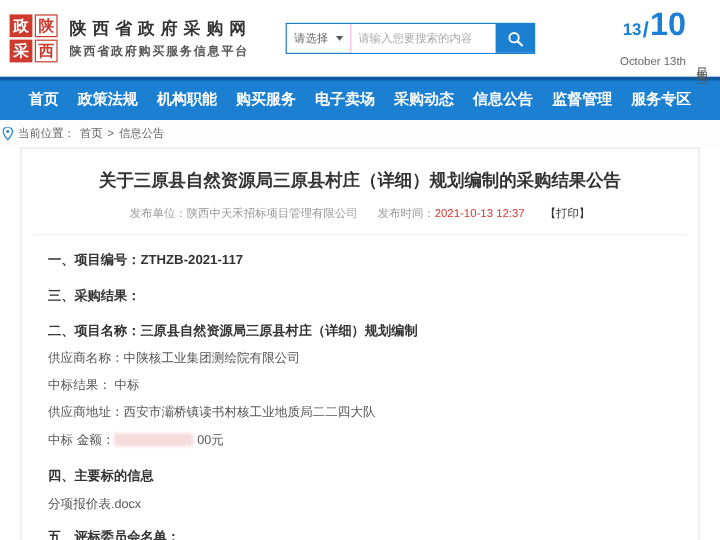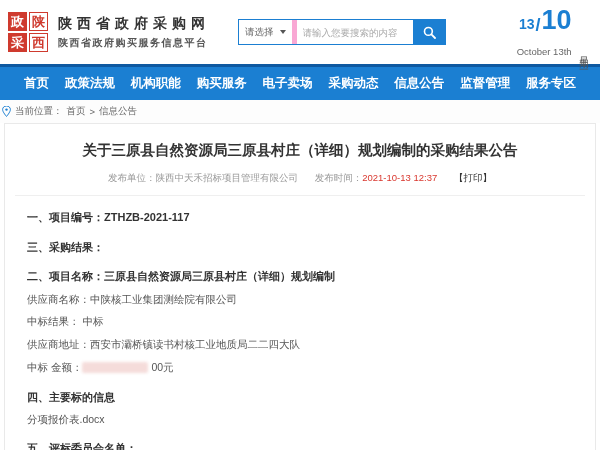--- a/index.html
+++ b/index.html
@@ -12,21 +12,21 @@
   .seal .tile { display:flex; align-items:center; justify-content:center; font-size:13px; font-weight:bold; }
   .seal .solid { background:#cf3a2e; color:#fff; }
   .seal .outline { background:#fff; color:#cf3a2e; border:1px solid #cf3a2e; }
   .site-titles { margin-left:10px; }
   .site-title { font-size:14px; font-weight:bold; color:#333; letter-spacing:5px; }
   .site-subtitle { font-size:10px; font-weight:bold; color:#555; letter-spacing:1.5px; margin-top:3px; }
 
   .search-group { display:flex; align-items:stretch; height:26px; width:208px; margin-left:28px;
     border:1px solid #1b7fd2; background:#fff; }
   .search-select { display:flex; align-items:center; gap:6px; padding:0 6px; font-size:9.5px; color:#666;
-    border-right:5px solid #f9a8d4; cursor:pointer; white-space:nowrap; }
+    border-right:1px solid #f9a8d4; cursor:pointer; white-space:nowrap; }
   .caret { width:0; height:0; border-left:3.5px solid transparent; border-right:3.5px solid transparent; border-top:4px solid #555; }
   .search-input { flex:1; border:none; outline:none; font-size:9.5px; padding:0 6px; color:#333; min-width:0;
     font-family:"Liberation Sans","DejaVu Sans",sans-serif; }
   .search-input::placeholder { color:#aaa; }
   .search-btn { width:32px; background:#1b7fd2; border:none; display:flex; align-items:center; justify-content:center; cursor:pointer; }
 
   .date-block { margin-left:auto; display:flex; align-items:flex-end; }
   .date-numbers-col { text-align:right; }
   .date-line { display:flex; align-items:flex-end; justify-content:flex-end; color:#1b7fd2; line-height:1; }
   .date-day { font-size:14px; font-weight:bold; padding-bottom:3px; }
@@ -38,21 +38,21 @@
   
   .nav { height:36px; background:#1b7fd2; border-top:3px solid #0e59a0; display:flex; align-items:center;
     justify-content:space-between; padding:0 24px; }
   .nav-item { color:#fff; font-size:12.5px; font-weight:bold; cursor:pointer; white-space:nowrap; }
 
   
   .breadcrumb { height:23px; display:flex; align-items:center; padding:0 2px; font-size:9.5px; color:#666; gap:4px; background:#fdfdfd; }
   .crumb-link { cursor:pointer; }
 
   
-  .card { margin:0 4px; border:1px solid #e9e9e9; border-bottom:none; background:#fff; height:327px; padding:0 22px; }
+  .card { margin:0 17px; border:1px solid #e9e9e9; border-bottom:none; background:#fff; height:327px; padding:0 22px; }
   .article-title { text-align:center; font-size:14.5px; font-weight:bold; color:#333; padding-top:17px; }
   .article-meta { text-align:center; font-size:9.5px; color:#999; margin-top:12px; }
   .article-meta .pub { color:#999; }
   .article-meta .time { color:#d9372e; }
   .article-meta .gap { display:inline-block; width:14px; }
   .print-btn { color:#333; cursor:pointer; }
   .meta-divider { border-bottom:1px solid #efefef; margin:10px -12px 0 -12px; }
 
   .section-heading { font-size:11px; font-weight:bold; color:#333; margin-top:13px; line-height:1.5; }
   .detail-line { font-size:10.5px; color:#555; margin-top:7px; line-height:1.5; }

